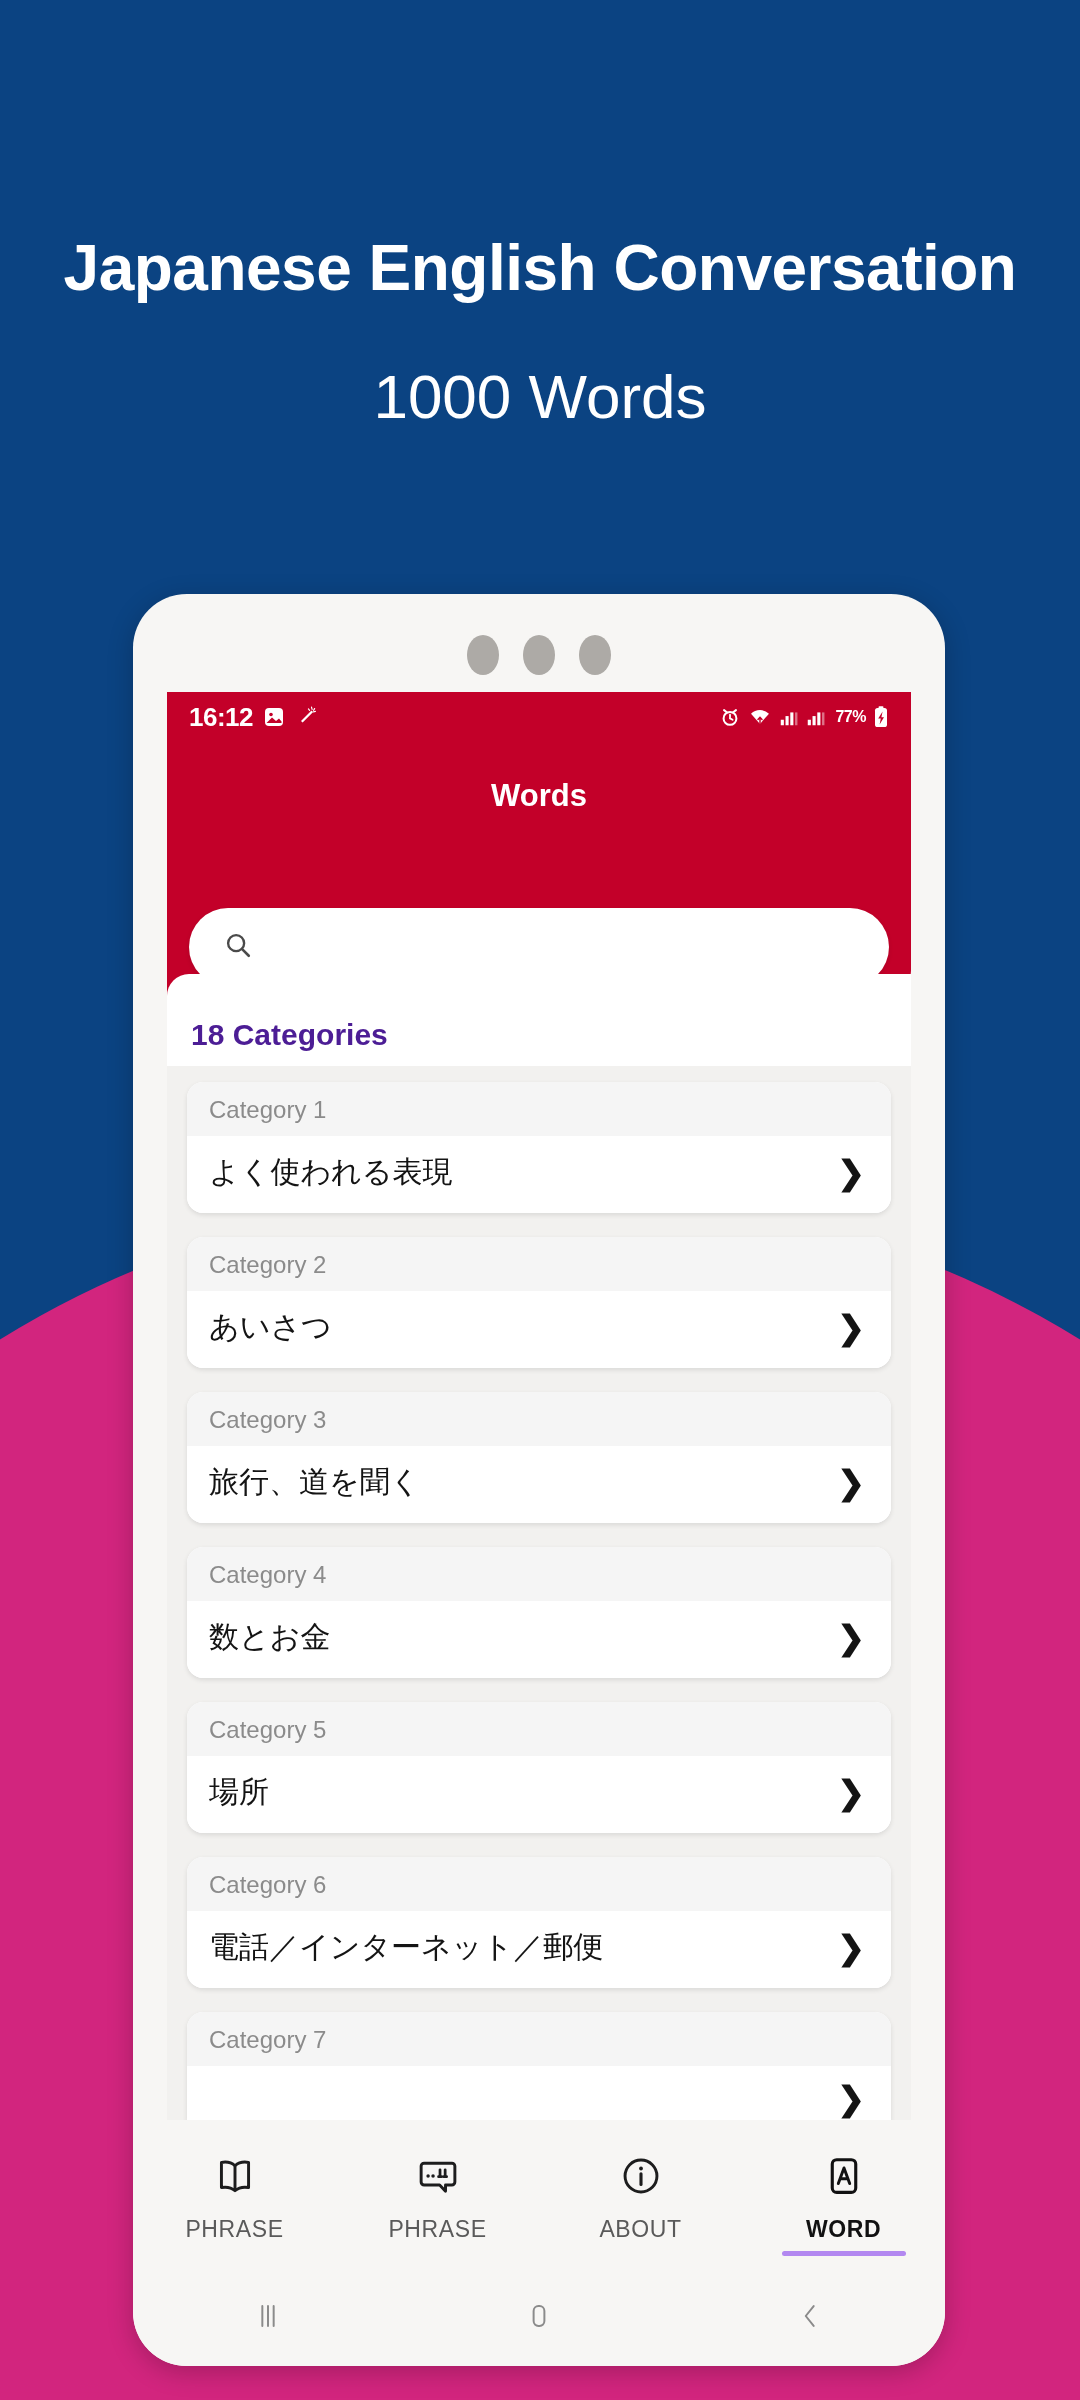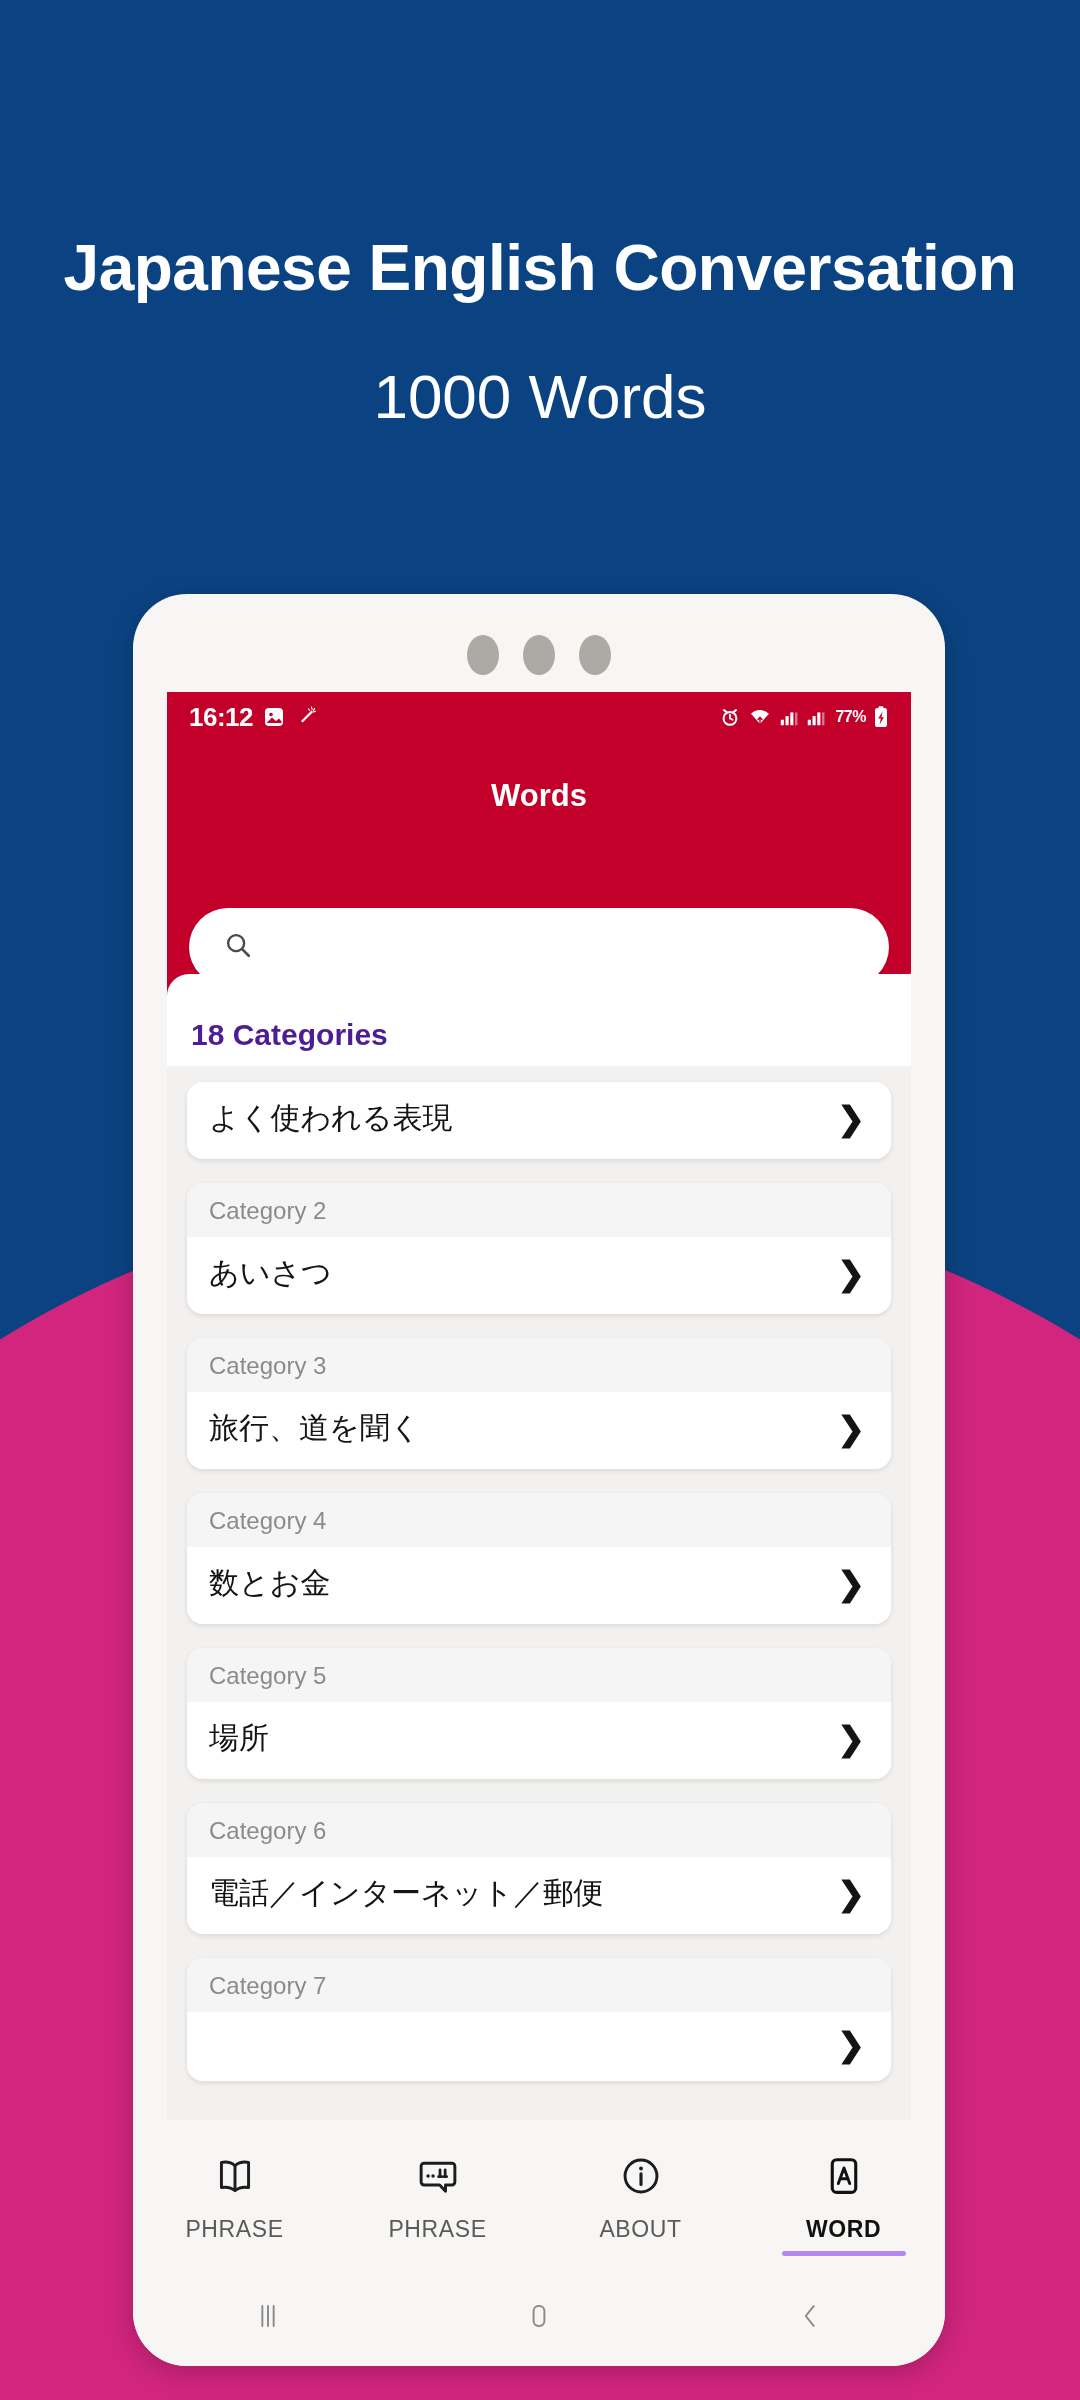--- a/index.html
+++ b/index.html
@@ -412,20 +412,21 @@
         <input class="search-input" type="text" value="" placeholder="" style="">
       </div>
 
       <div class="cat-panel">
         <span class="cat-panel-title">18 Categories</span>
       </div>
 
       <div class="cat-list">
 
         <div class="cat-card">
+          <div class="cat-card-head">Category 1</div>
           <div class="cat-card-body">
             <span class="cat-card-name">よく使われる表現</span>
             <span class="chev">❯</span>
           </div>
         </div>
 
         <div class="cat-card">
           <div class="cat-card-head">Category 2</div>
           <div class="cat-card-body">
             <span class="cat-card-name">あいさつ</span>

